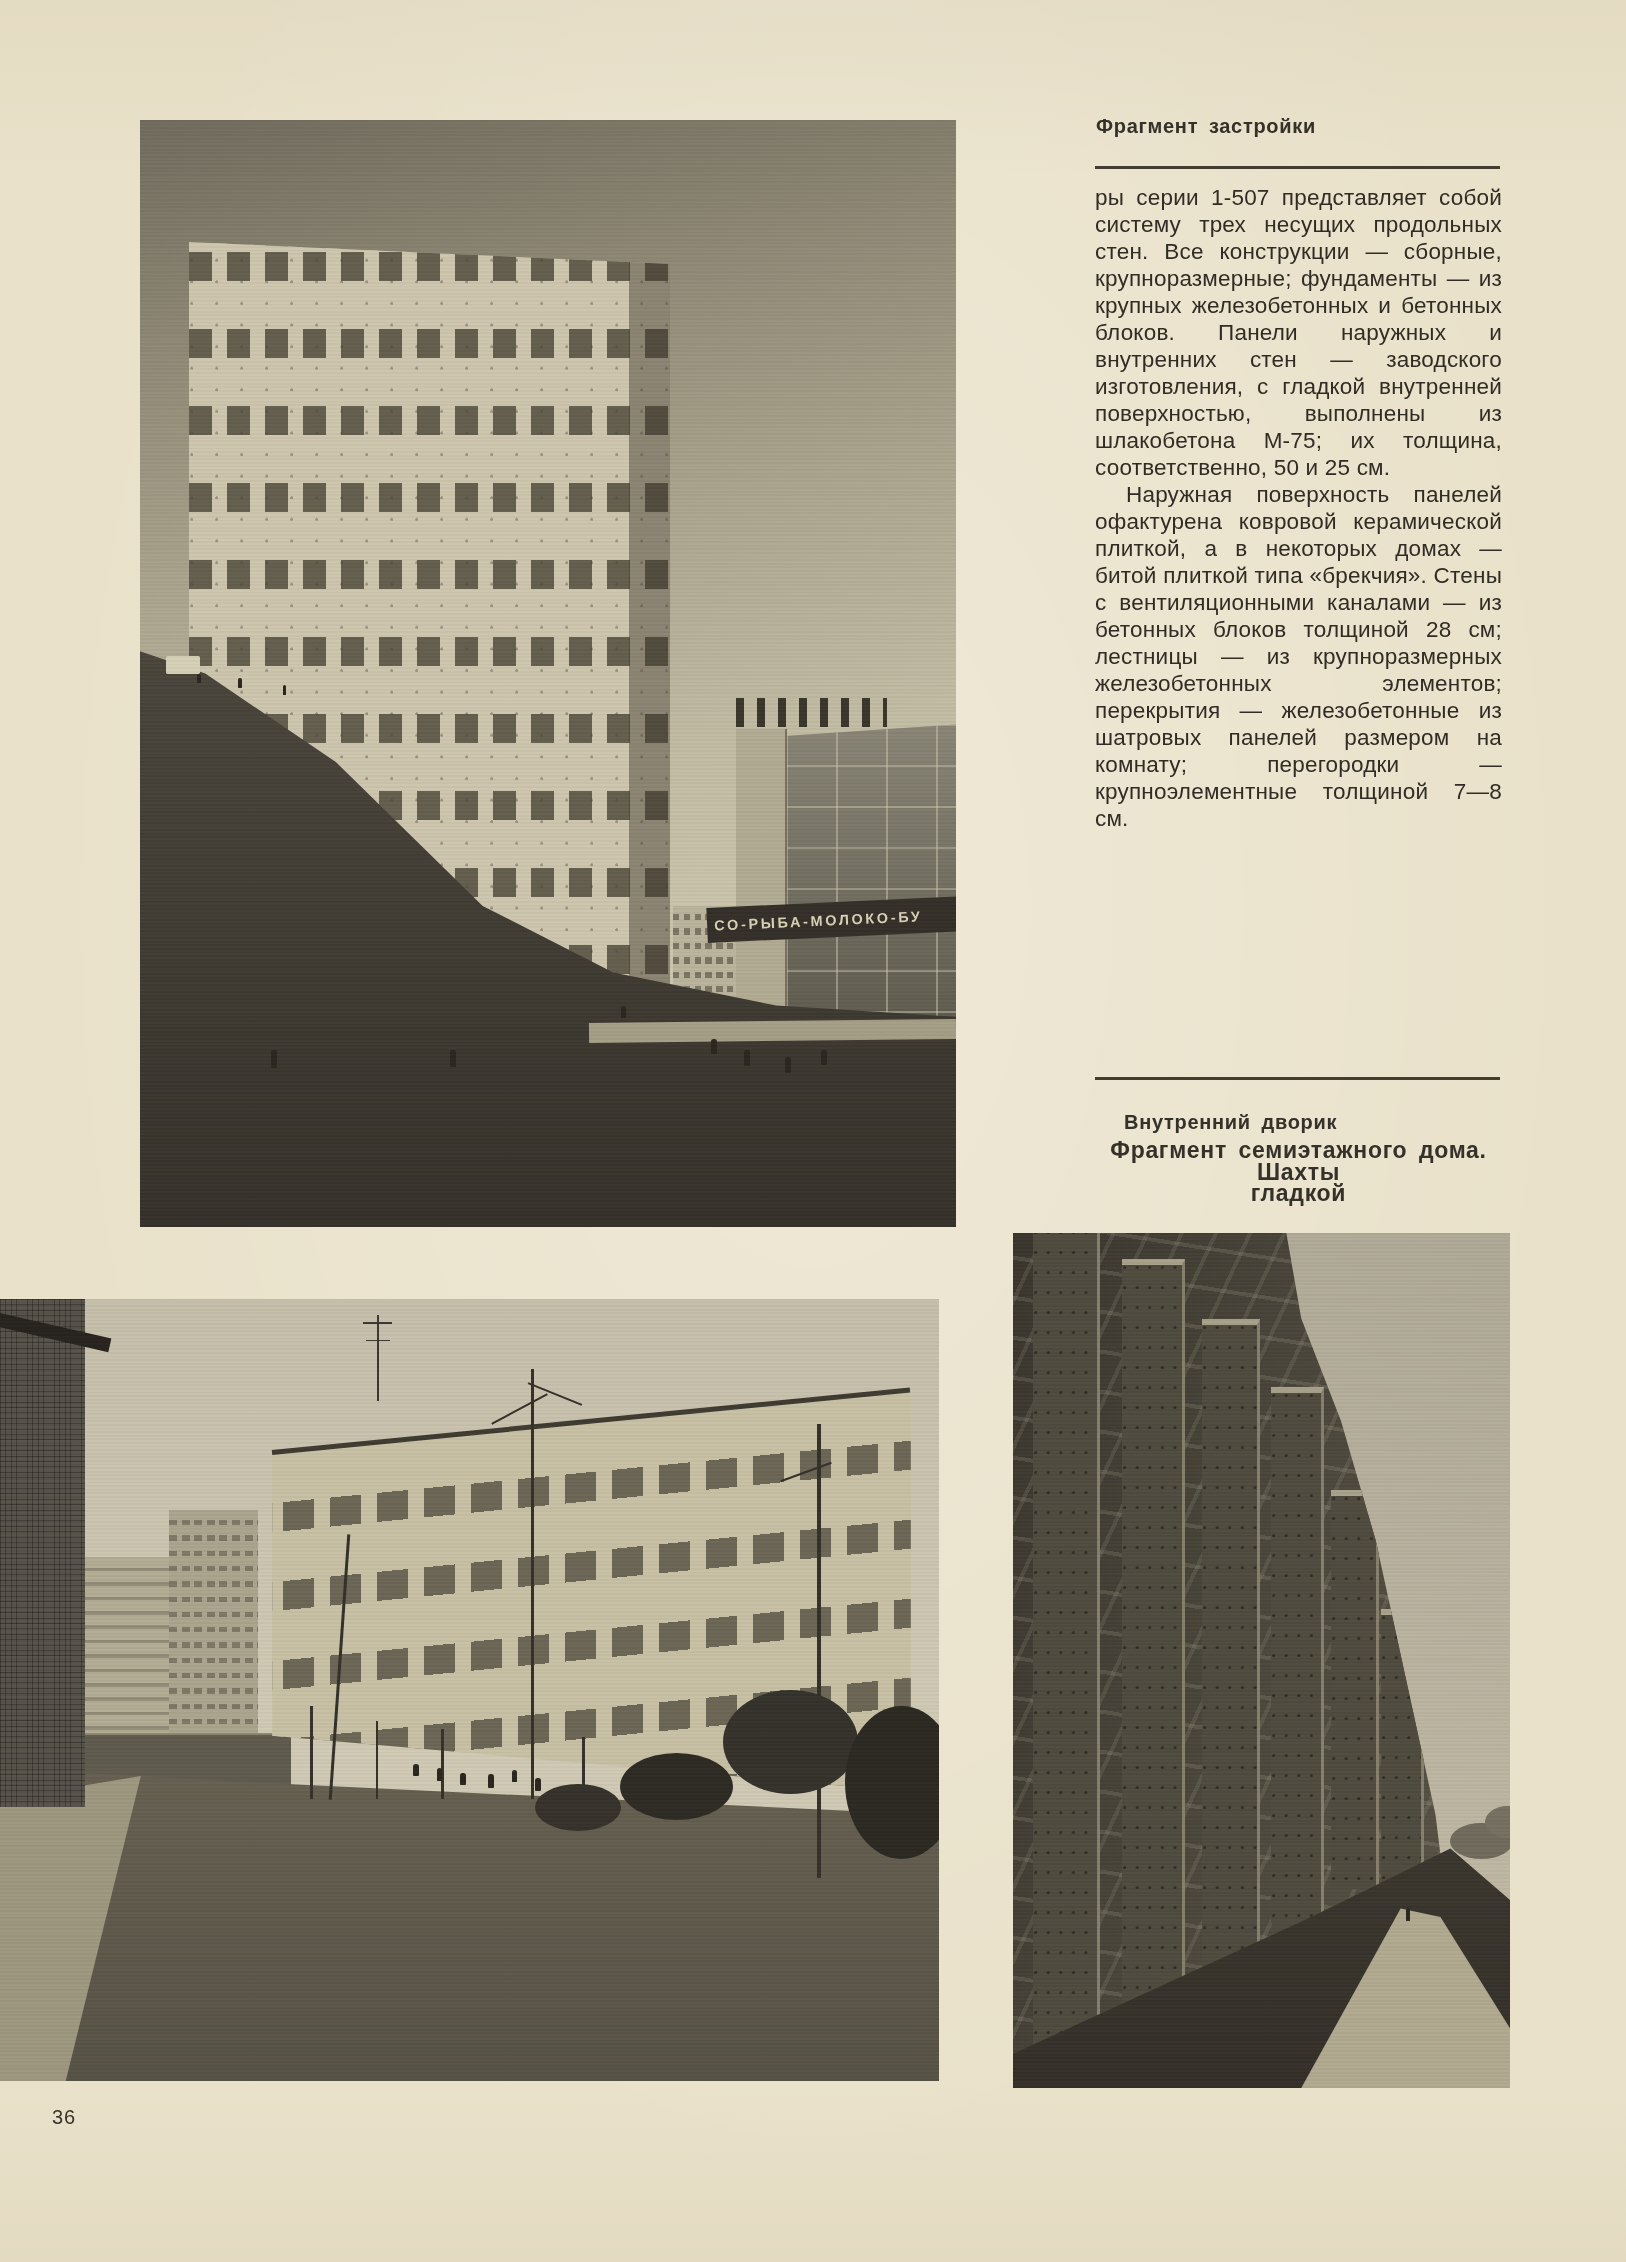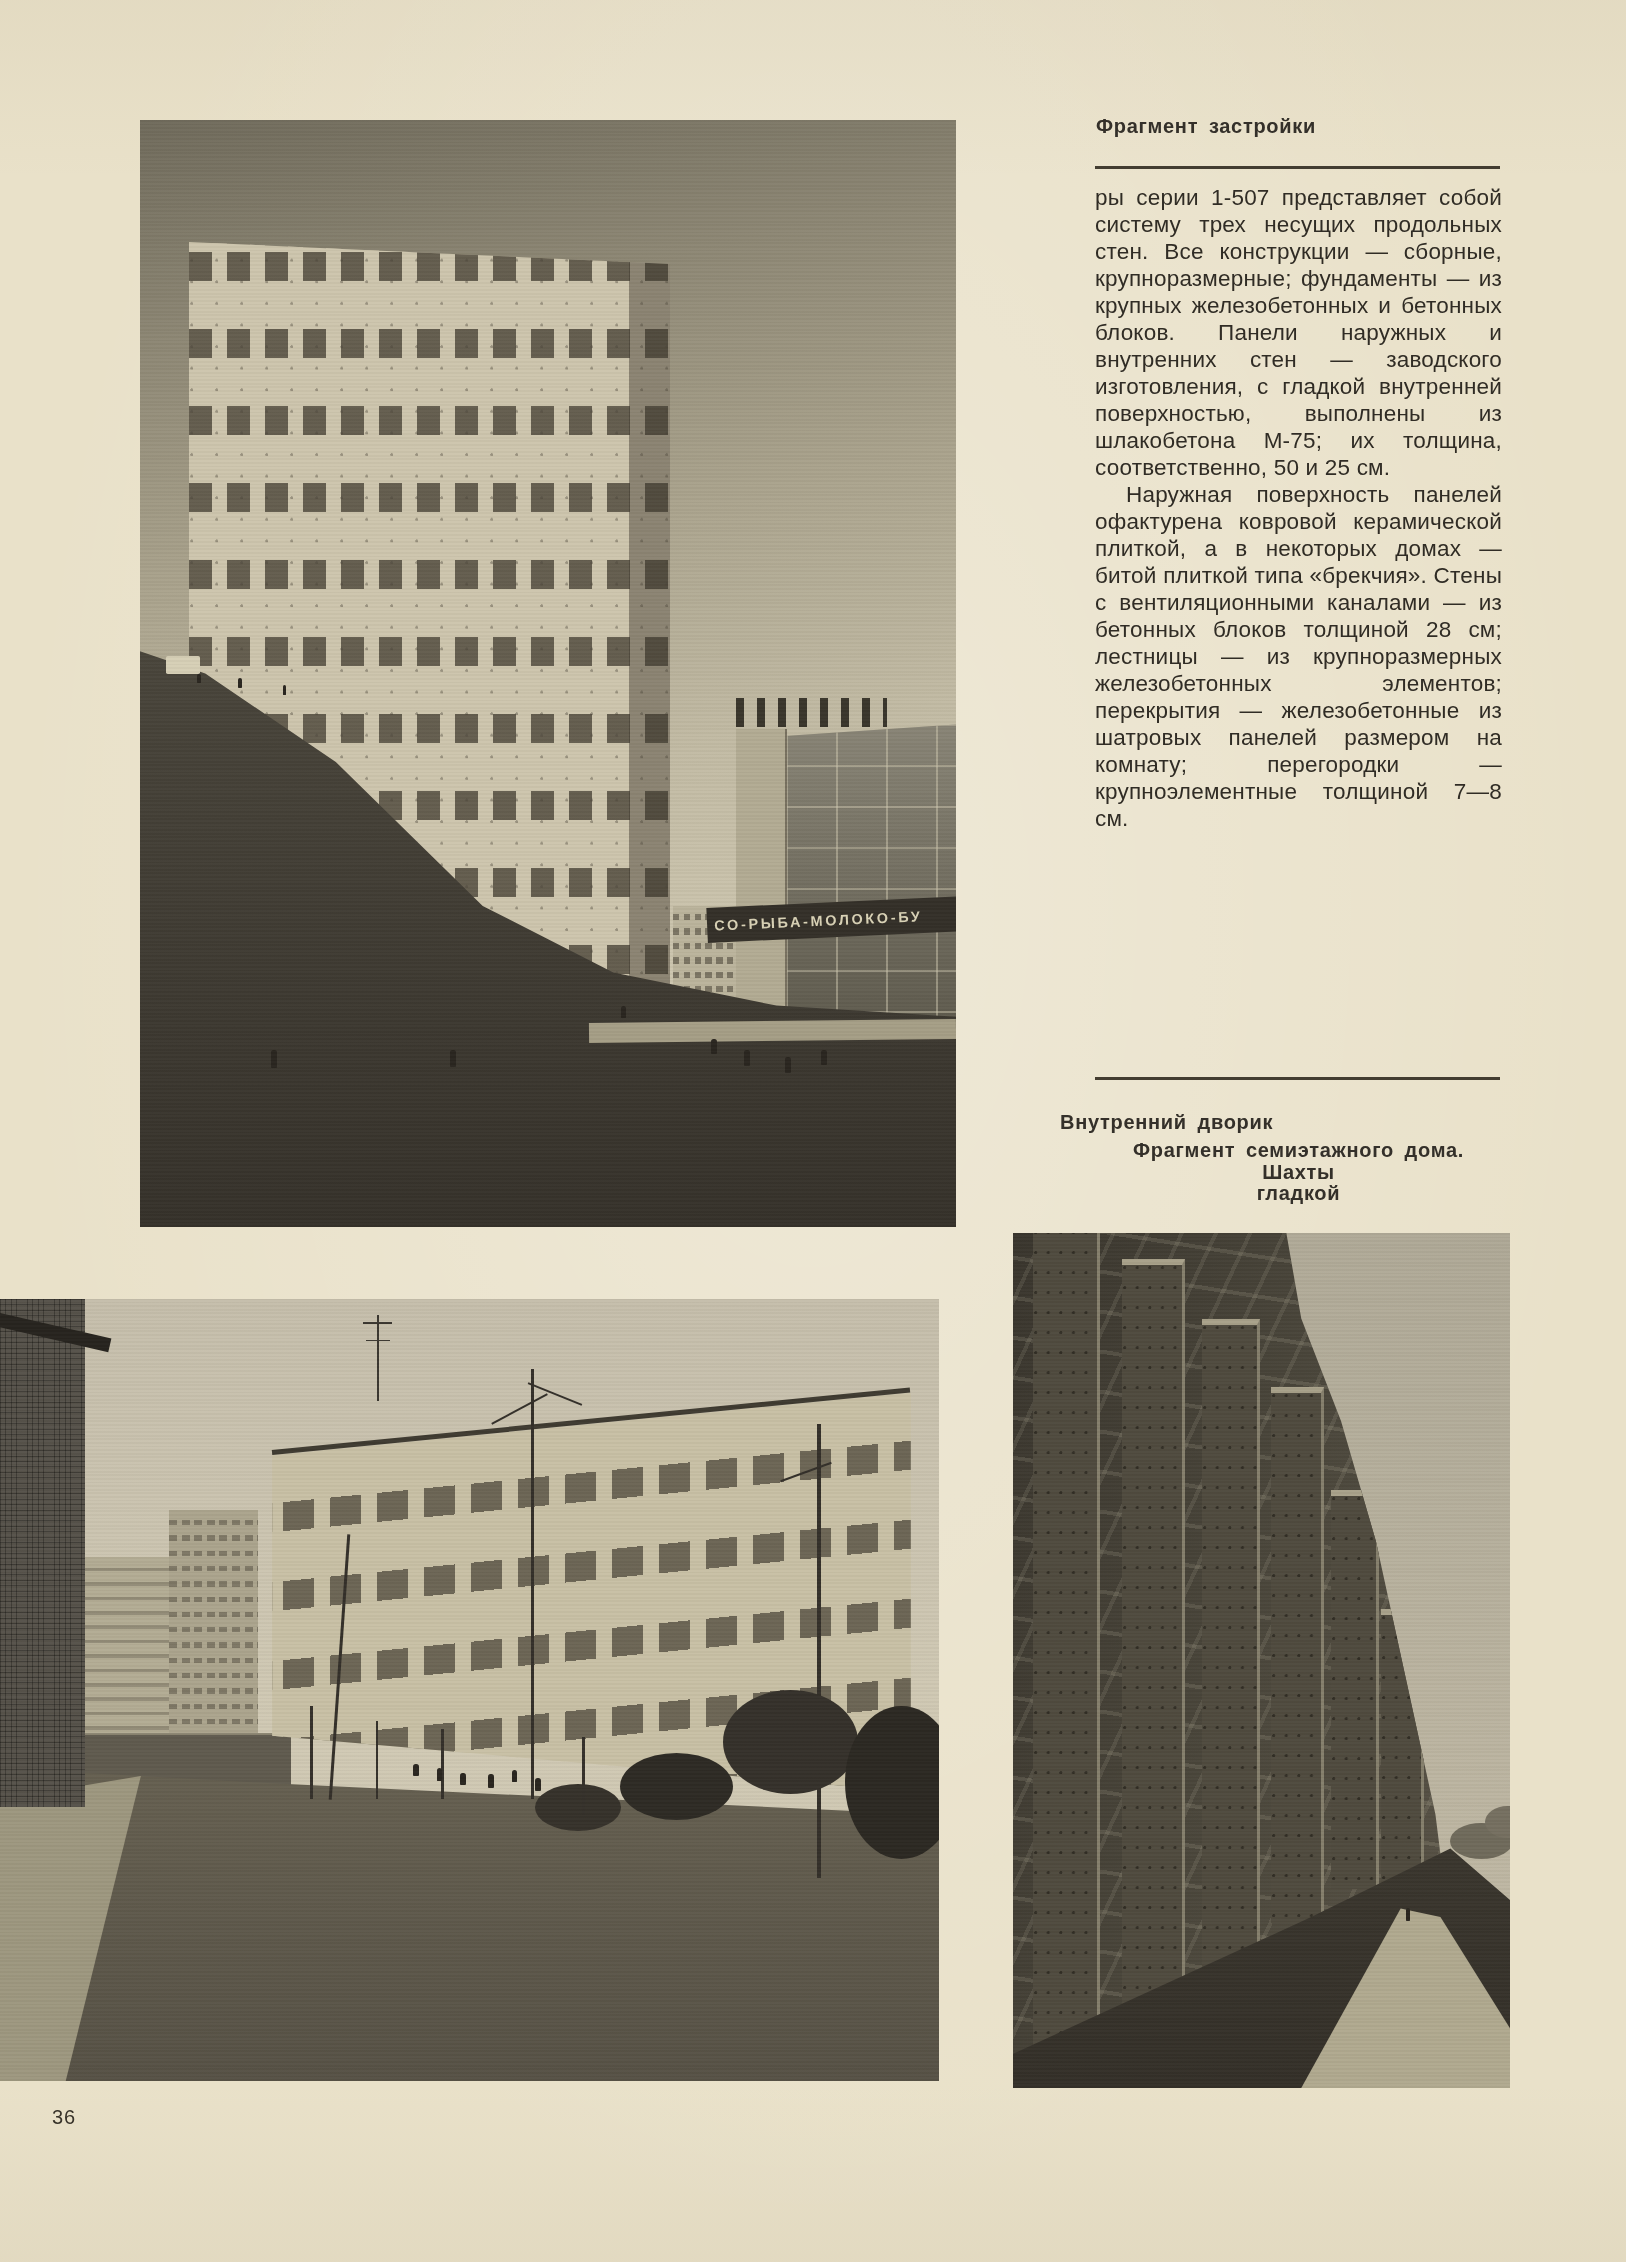--- a/index.html
+++ b/index.html
@@ -108,22 +108,22 @@
   
   .caption{position:absolute; font-weight:700; font-size:20px; letter-spacing:0.7px; word-spacing:4.5px; color:#34302a;}
   .caption-top{left:1096px; top:115px;}
   .rule{position:absolute; left:1095px; width:405px; height:2.7px; background:#433d31;}
   .rule-1{top:166px;}
   .rule-2{top:1077px;}
   .article{position:absolute; left:1095px; top:184px; width:407px;
     font-size:22.5px; line-height:27px; text-align:justify; color:#302c25; letter-spacing:0.2px;}
   .article p{margin:0;}
   .article p.indent{text-indent:31px;}
-  .caption-courtyard{left:1060px; top:1111px;}
-  .caption-seven{left:1095px; top:1140px; width:407px; text-align:center; line-height:21.6px; font-size:20px;}
+  .caption-courtyard{left:1124px; top:1111px;}
+  .caption-seven{left:1095px; top:1140px; width:407px; text-align:center; line-height:21.6px; font-size:23px;}
   .page-number{position:absolute; left:52px; top:2106px; font-size:20px; color:#38332a; letter-spacing:0.9px;}
 </style>
 </head>
 <body>
 
 <div class="page">
 
   <figure class="photo photo-top">
     <div class="abs pt-sky"></div>
     <div class="abs pt-wing"></div>

